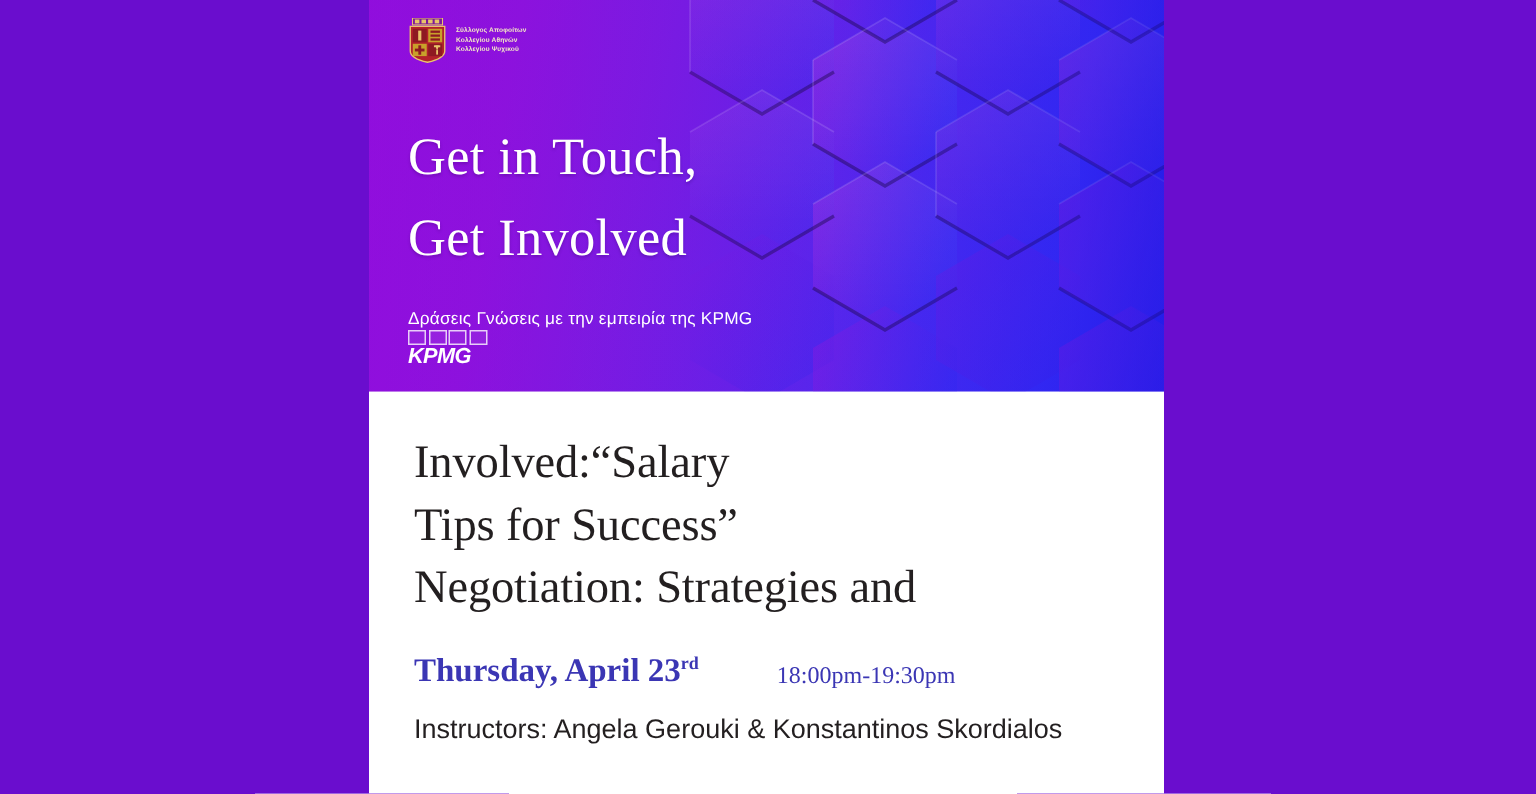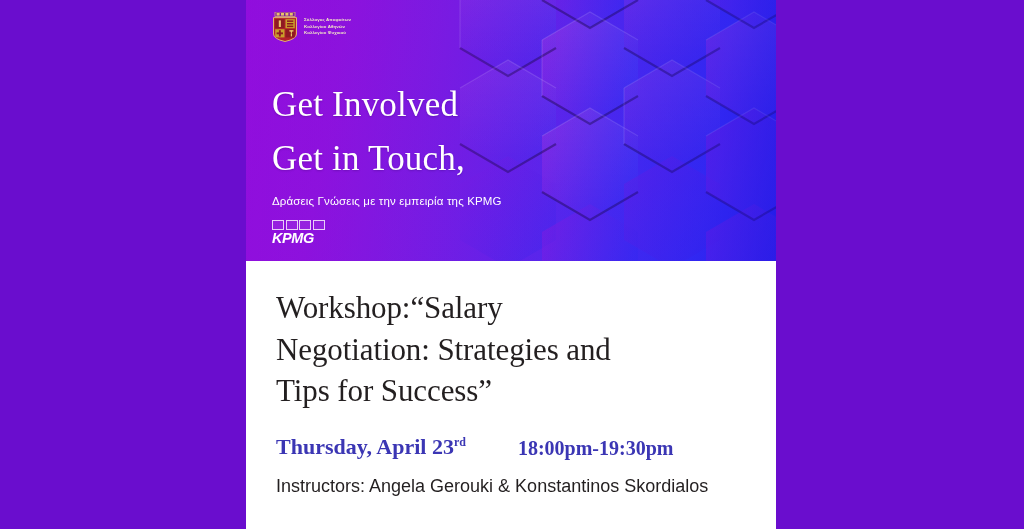--- a/index.html
+++ b/index.html
@@ -104,21 +104,21 @@
   .hero-line {
     font-family: "Liberation Serif", serif;
     font-size: 35px;
     line-height: 1.55;
     color: #ffffff;
     letter-spacing: 0.2px;
     white-space: nowrap;
     text-shadow: 0 1px 2px rgba(40,0,80,0.25);
   }
   .hero-sub {
-    margin-top: 8px;
+    margin-top: 20px;
     font-family: "Liberation Sans", sans-serif;
     font-size: 11.5px;
     color: #ffffff;
     letter-spacing: 0.15px;
     white-space: nowrap;
   }
 
   
   .kpmg {
     position: absolute;
@@ -175,25 +175,24 @@
     color: #3B36B4;
     white-space: nowrap;
   }
   .date sup {
     font-size: 12px;
     vertical-align: super;
     line-height: 0;
   }
   .time {
     font-family: "Liberation Serif", serif;
-    font-size: 20px;
+    font-size: 16px;
     color: #3B36B4;
     white-space: nowrap;
     margin-left: 52px;
-    font-weight: bold;
   }
   .instructors {
     margin-top: 16px;
     font-family: Liberation Sans, sans-serif;
     font-size: 18px;
     color: #231f20;
     white-space: nowrap;
   }
 </style>
 </head>
@@ -321,41 +320,41 @@
           <rect x="18.8" y="21.4" width="1.2" height="3" fill="#e9c46a"></rect>
         </svg>
         <div class="org-lines">
           <div>Σύλλογος Αποφοίτων</div>
           <div>Κολλεγίου Αθηνών</div>
           <div>Κολλεγίου Ψυχικού</div>
         </div>
       </div>
 
       <div class="hero-text">
+        <div class="hero-line">Get in Touch,</div>
         <div class="hero-line">Get Involved</div>
-        <div class="hero-line">Get in Touch,</div>
         <div class="hero-sub">Δράσεις Γνώσεις με την εμπειρία της KPMG</div>
       </div>
 
       <div class="kpmg">
         <div class="kpmg-squares">
           <span></span>
             <span></span>
             <span></span>
             <span></span>
         </div>
         <div class="kpmg-word">KPMG</div>
       </div>
     </div>
 
     <div class="content">
       <div>
-        <div class="wtitle">Workshop:“Salary</div>
+        <div class="wtitle">Involved:“Salary</div>
+        <div class="wtitle">Tips for Success”</div>
         <div class="wtitle">Negotiation: Strategies and</div>
-        <div class="wtitle">Tips for Success”</div>
       </div>
 
       <div class="meta-row">
         <div class="date"><span>Thursday, April 23</span><sup>rd</sup></div>
         <div class="time">18:00pm-19:30pm</div>
       </div>
 
       <div class="instructors">Instructors: Angela Gerouki &amp; Konstantinos Skordialos</div>
     </div>
 

